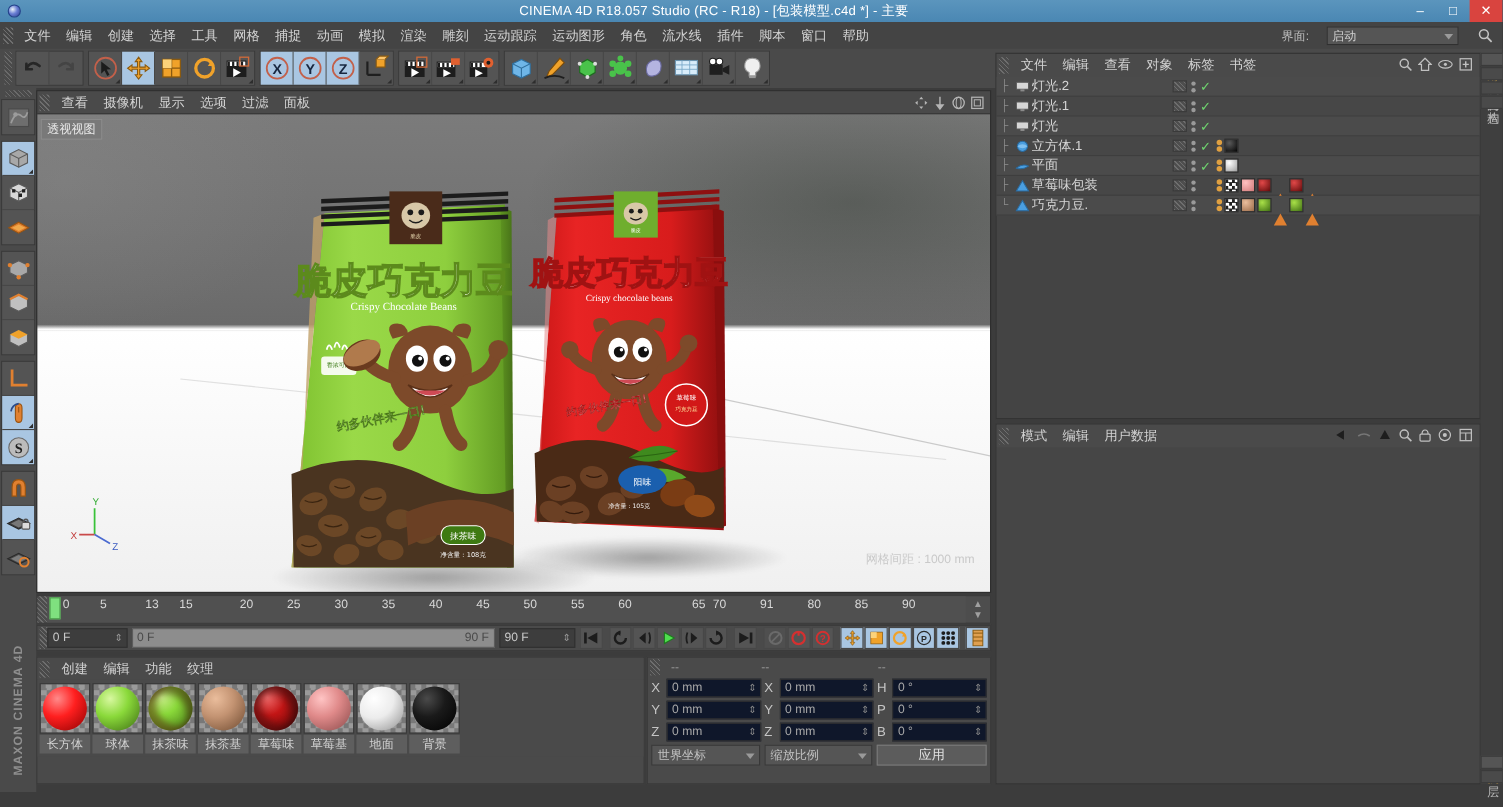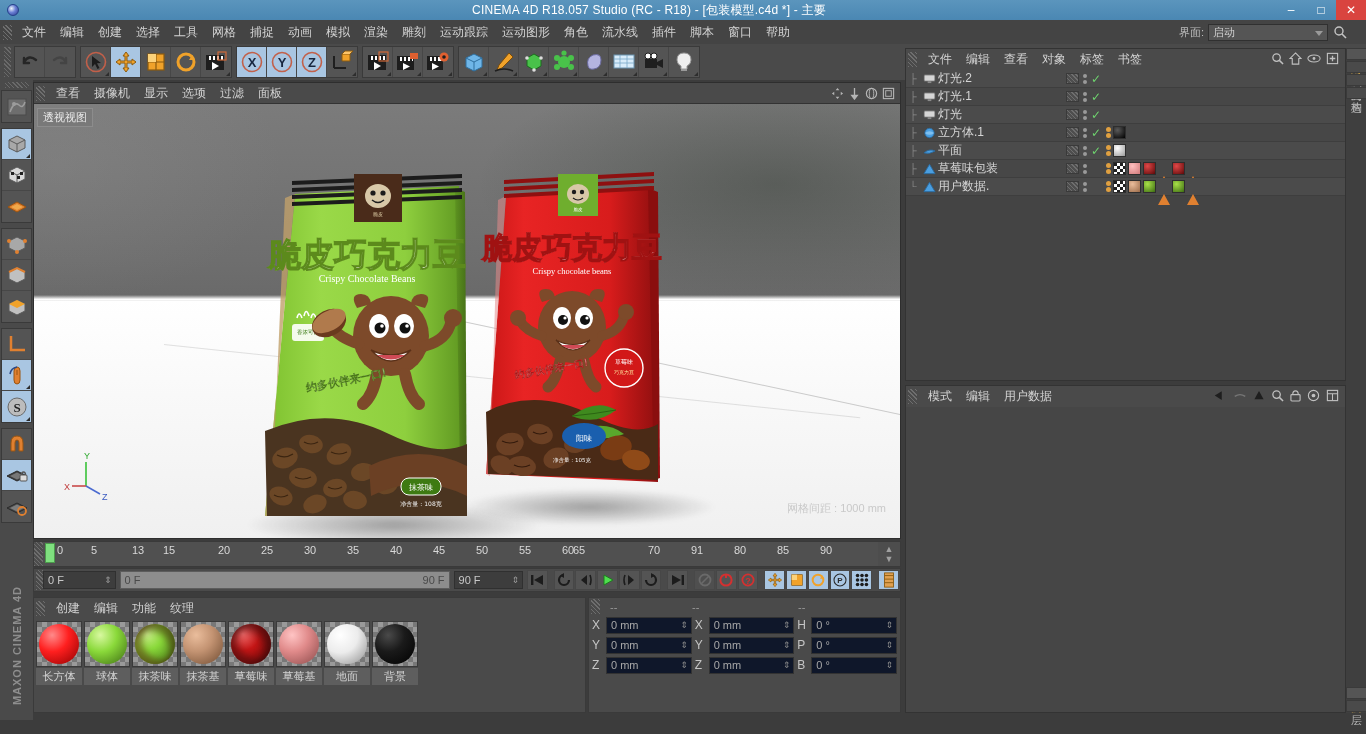--- a/index.html
+++ b/index.html
@@ -43,21 +43,21 @@
   
   .menubar {
     position: absolute; left: 0; top: 20px; width: 1366px; height: 24px;
     background: #444444;
     display: flex; align-items: center;
   }
   .menu-item {
     padding: 3px 7px; color: #d2d2d2; font-size: 12px; white-space: nowrap; cursor: default;
   }
   .menu-right {
-    margin-left: auto; display: flex; align-items: center; gap: 4px; padding-right: 18px;
+    margin-left: auto; display: flex; align-items: center; gap: 16px; padding-right: 8px;
   }
   .menu-right .lbl { color: #bdbdbd; font-size: 11px; }
   .layout-select {
     width: 120px; height: 17px; background: #555; border: 1px solid #303030;
     display: flex; align-items: center; padding: 0 4px; color: #d0d0d0; font-size: 11px;
     position: relative;
   }
   .layout-select .arw {
     position: absolute; right: 4px; top: 6px;
     border-left: 4px solid transparent; border-right: 4px solid transparent;
@@ -912,21 +912,21 @@
       <div class="tl-tick" style="left:120px">15</div>
       <div class="tl-tick" style="left:175px">20</div>
       <div class="tl-tick" style="left:218px">25</div>
       <div class="tl-tick" style="left:261px">30</div>
       <div class="tl-tick" style="left:304px">35</div>
       <div class="tl-tick" style="left:347px">40</div>
       <div class="tl-tick" style="left:390px">45</div>
       <div class="tl-tick" style="left:433px">50</div>
       <div class="tl-tick" style="left:476px">55</div>
       <div class="tl-tick" style="left:519px">60</div>
-      <div class="tl-tick" style="left:530px">65</div>
+      <div class="tl-tick" style="left:586px">65</div>
       <div class="tl-tick" style="left:605px">70</div>
       <div class="tl-tick" style="left:648px">91</div>
       <div class="tl-tick" style="left:691px">80</div>
       <div class="tl-tick" style="left:734px">85</div>
       <div class="tl-tick" style="left:777px">90</div>
     </div>
     <div class="tl-right">
       <span style="color:#a0a0a0;font-size:9px">▲<br>▼</span>
     </div>
   </div>
@@ -1175,20 +1175,31 @@
         <span>0 mm</span>
         <span class="spin">⇕</span>
       </div>
       <span class="co-lbl">B</span>
       <div class="co-fld">
         <span>0 °</span>
         <span class="spin">⇕</span>
       </div>
     </div>
 
+    <div class="co-bottom">
+      <div class="co-sel">
+        <span>世界坐标</span>
+        <span class="arw"></span>
+      </div>
+      <div class="co-sel">
+        <span>缩放比例</span>
+        <span class="arw"></span>
+      </div>
+      <div class="co-apply">应用</div>
+    </div>
   </div>
 
   <div class="objmgr">
     <div class="om-menubar">
       <div class="vp-grip"></div>
       <div class="vp-menu-item">文件</div>
       <div class="vp-menu-item">编辑</div>
       <div class="vp-menu-item">查看</div>
       <div class="vp-menu-item">对象</div>
       <div class="vp-menu-item">标签</div>
@@ -1359,21 +1370,21 @@
         </span>
       </div>
 
       <div class="om-row">
         <span class="om-tree">└</span>
         <span class="om-ico">
           <svg width="13" height="12" viewBox="0 0 14 12">
               <path d="M7 1 L13 11 L1 11 Z" fill="#4a9ee0" stroke="#2a6a9e"></path>
             </svg>
         </span>
-        <span class="om-name">用户数据.</span>
+        <span class="om-name">巧克力豆.</span>
         <span class="om-ctrl">
           <span style="width:13px;height:11px;background:repeating-linear-gradient(45deg,#6e6e6e 0 1px,#4e4e4e 1px 3px);border:1px solid #3a3a3a"></span>
           <span style="display:flex;flex-direction:column;gap:2px">
               <span class="om-dot"></span>
               <span class="om-dot"></span>
             </span>
         </span>
         <span class="om-tags">
           <span style="display:flex;flex-direction:column;gap:1px">
             <span style="width:5px;height:5px;border-radius:50%;background:#e0a040"></span>

